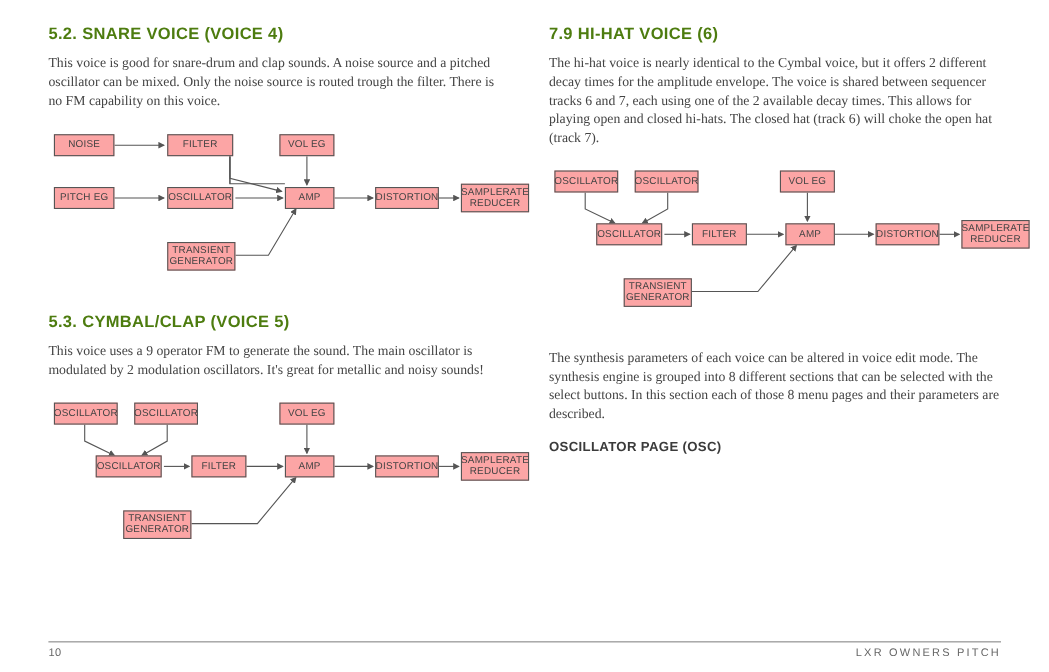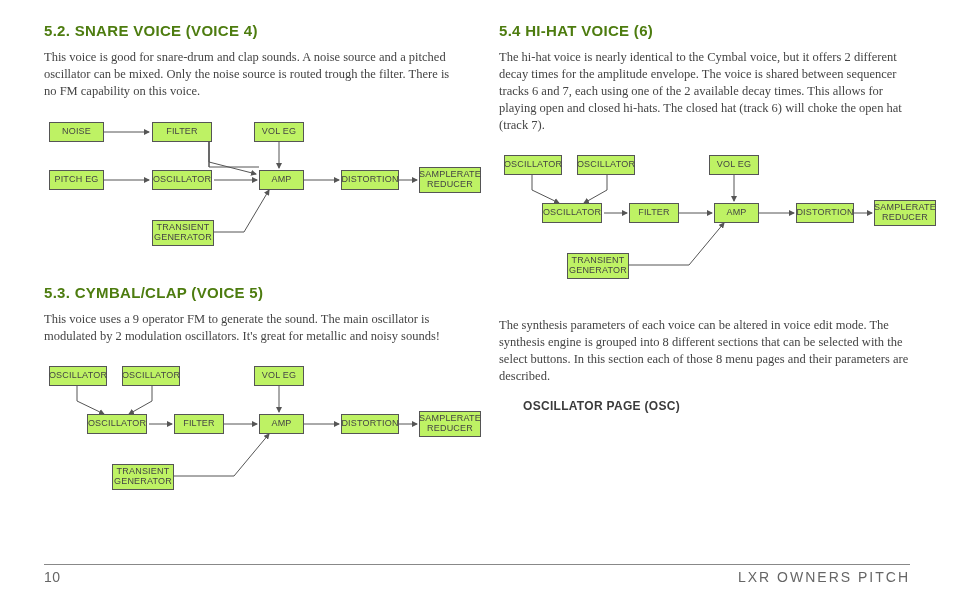--- a/index.html
+++ b/index.html
@@ -31,38 +31,37 @@
   }
   h3 {
     font-family: "Arial Narrow", Arial, sans-serif;
     font-stretch: condensed;
     font-weight: 700;
     font-size: 12px;
     letter-spacing: 0.3px;
     color: #3b3b3b;
     margin-top: 14px;
     margin-bottom: 2px;
-    margin-left: 24px;
   }
   p {
     font-family: Liberation Serif, serif;
     font-stretch: condensed;
     font-size: 12.5px;
     line-height: 1.35;
     color: #444;
     margin-bottom: 12px;
   }
   .diagram {
     position: relative;
     margin-bottom: 22px;
   }
   .box {
     position: absolute;
     border: 1px solid #555;
-    background: #bef264;
+    background: #fca5a5;
     font-family: "Arial Narrow", Arial, sans-serif;
     font-stretch: condensed;
     font-size: 9px;
     letter-spacing: 0.2px;
     color: #444;
     display: flex;
     align-items: center;
     justify-content: center;
     text-align: center;
     padding: 2px 4px;
@@ -70,28 +69,28 @@
   }
   svg.wires {
     position: absolute;
     top: 0; left: 0;
     overflow: visible;
   }
   .footer {
     position: absolute;
     left: 44px;
     right: 44px;
-    bottom: 26px;
+    bottom: 12px;
     border-top: 1px solid #888;
     padding-top: 4px;
     display: flex;
     justify-content: space-between;
     font-family: "Arial Narrow", Arial, sans-serif;
     font-stretch: condensed;
-    font-size: 14px;
+    font-size: 10px;
     letter-spacing: 2px;
     color: #666;
   }
   .footer .pn { letter-spacing: 0.5px; }
 </style>
 </head>
 <body>
 
 <div class="columns">
 
@@ -168,21 +167,21 @@
       <div class="box" style="left:215px;top:58px;width:45px;height:20px">AMP</div>
       <div class="box" style="left:297px;top:58px;width:58px;height:20px">DISTORTION</div>
       <div class="box" style="left:375px;top:55px;width:62px;height:26px">SAMPLERATE REDUCER</div>
       <div class="box" style="left:68px;top:108px;width:62px;height:26px">TRANSIENT GENERATOR</div>
     </div>
 
   </div>
 
   <div class="col">
 
-    <h2>5.4 HI-HAT VOICE (6)</h2>
+    <h2>7.9 HI-HAT VOICE (6)</h2>
     <p>The hi-hat voice is nearly identical to the Cymbal voice, but it offers 2 different decay times for the amplitude envelope. The voice is shared between sequencer tracks 6 and 7, each using one of the 2 available decay times. This allows for playing open and closed hi-hats. The closed hat (track 6) will choke the open hat (track 7).</p>
 
     <div class="diagram" style="width:410px;height:150px;">
       <svg class="wires" width="410" height="150">
         <path d="M33 30 L33 45 L60 58" stroke="#555" fill="none" marker-end="url(#ah)"></path>
         <path d="M108 30 L108 45 L85 58" stroke="#555" fill="none" marker-end="url(#ah)"></path>
         <line x1="235" y1="30" x2="235" y2="56" stroke="#555" marker-end="url(#ah)"></line>
         <line x1="105" y1="68" x2="128" y2="68" stroke="#555" marker-end="url(#ah)"></line>
         <line x1="180" y1="68" x2="213" y2="68" stroke="#555" marker-end="url(#ah)"></line>
         <line x1="260" y1="68" x2="295" y2="68" stroke="#555" marker-end="url(#ah)"></line>

